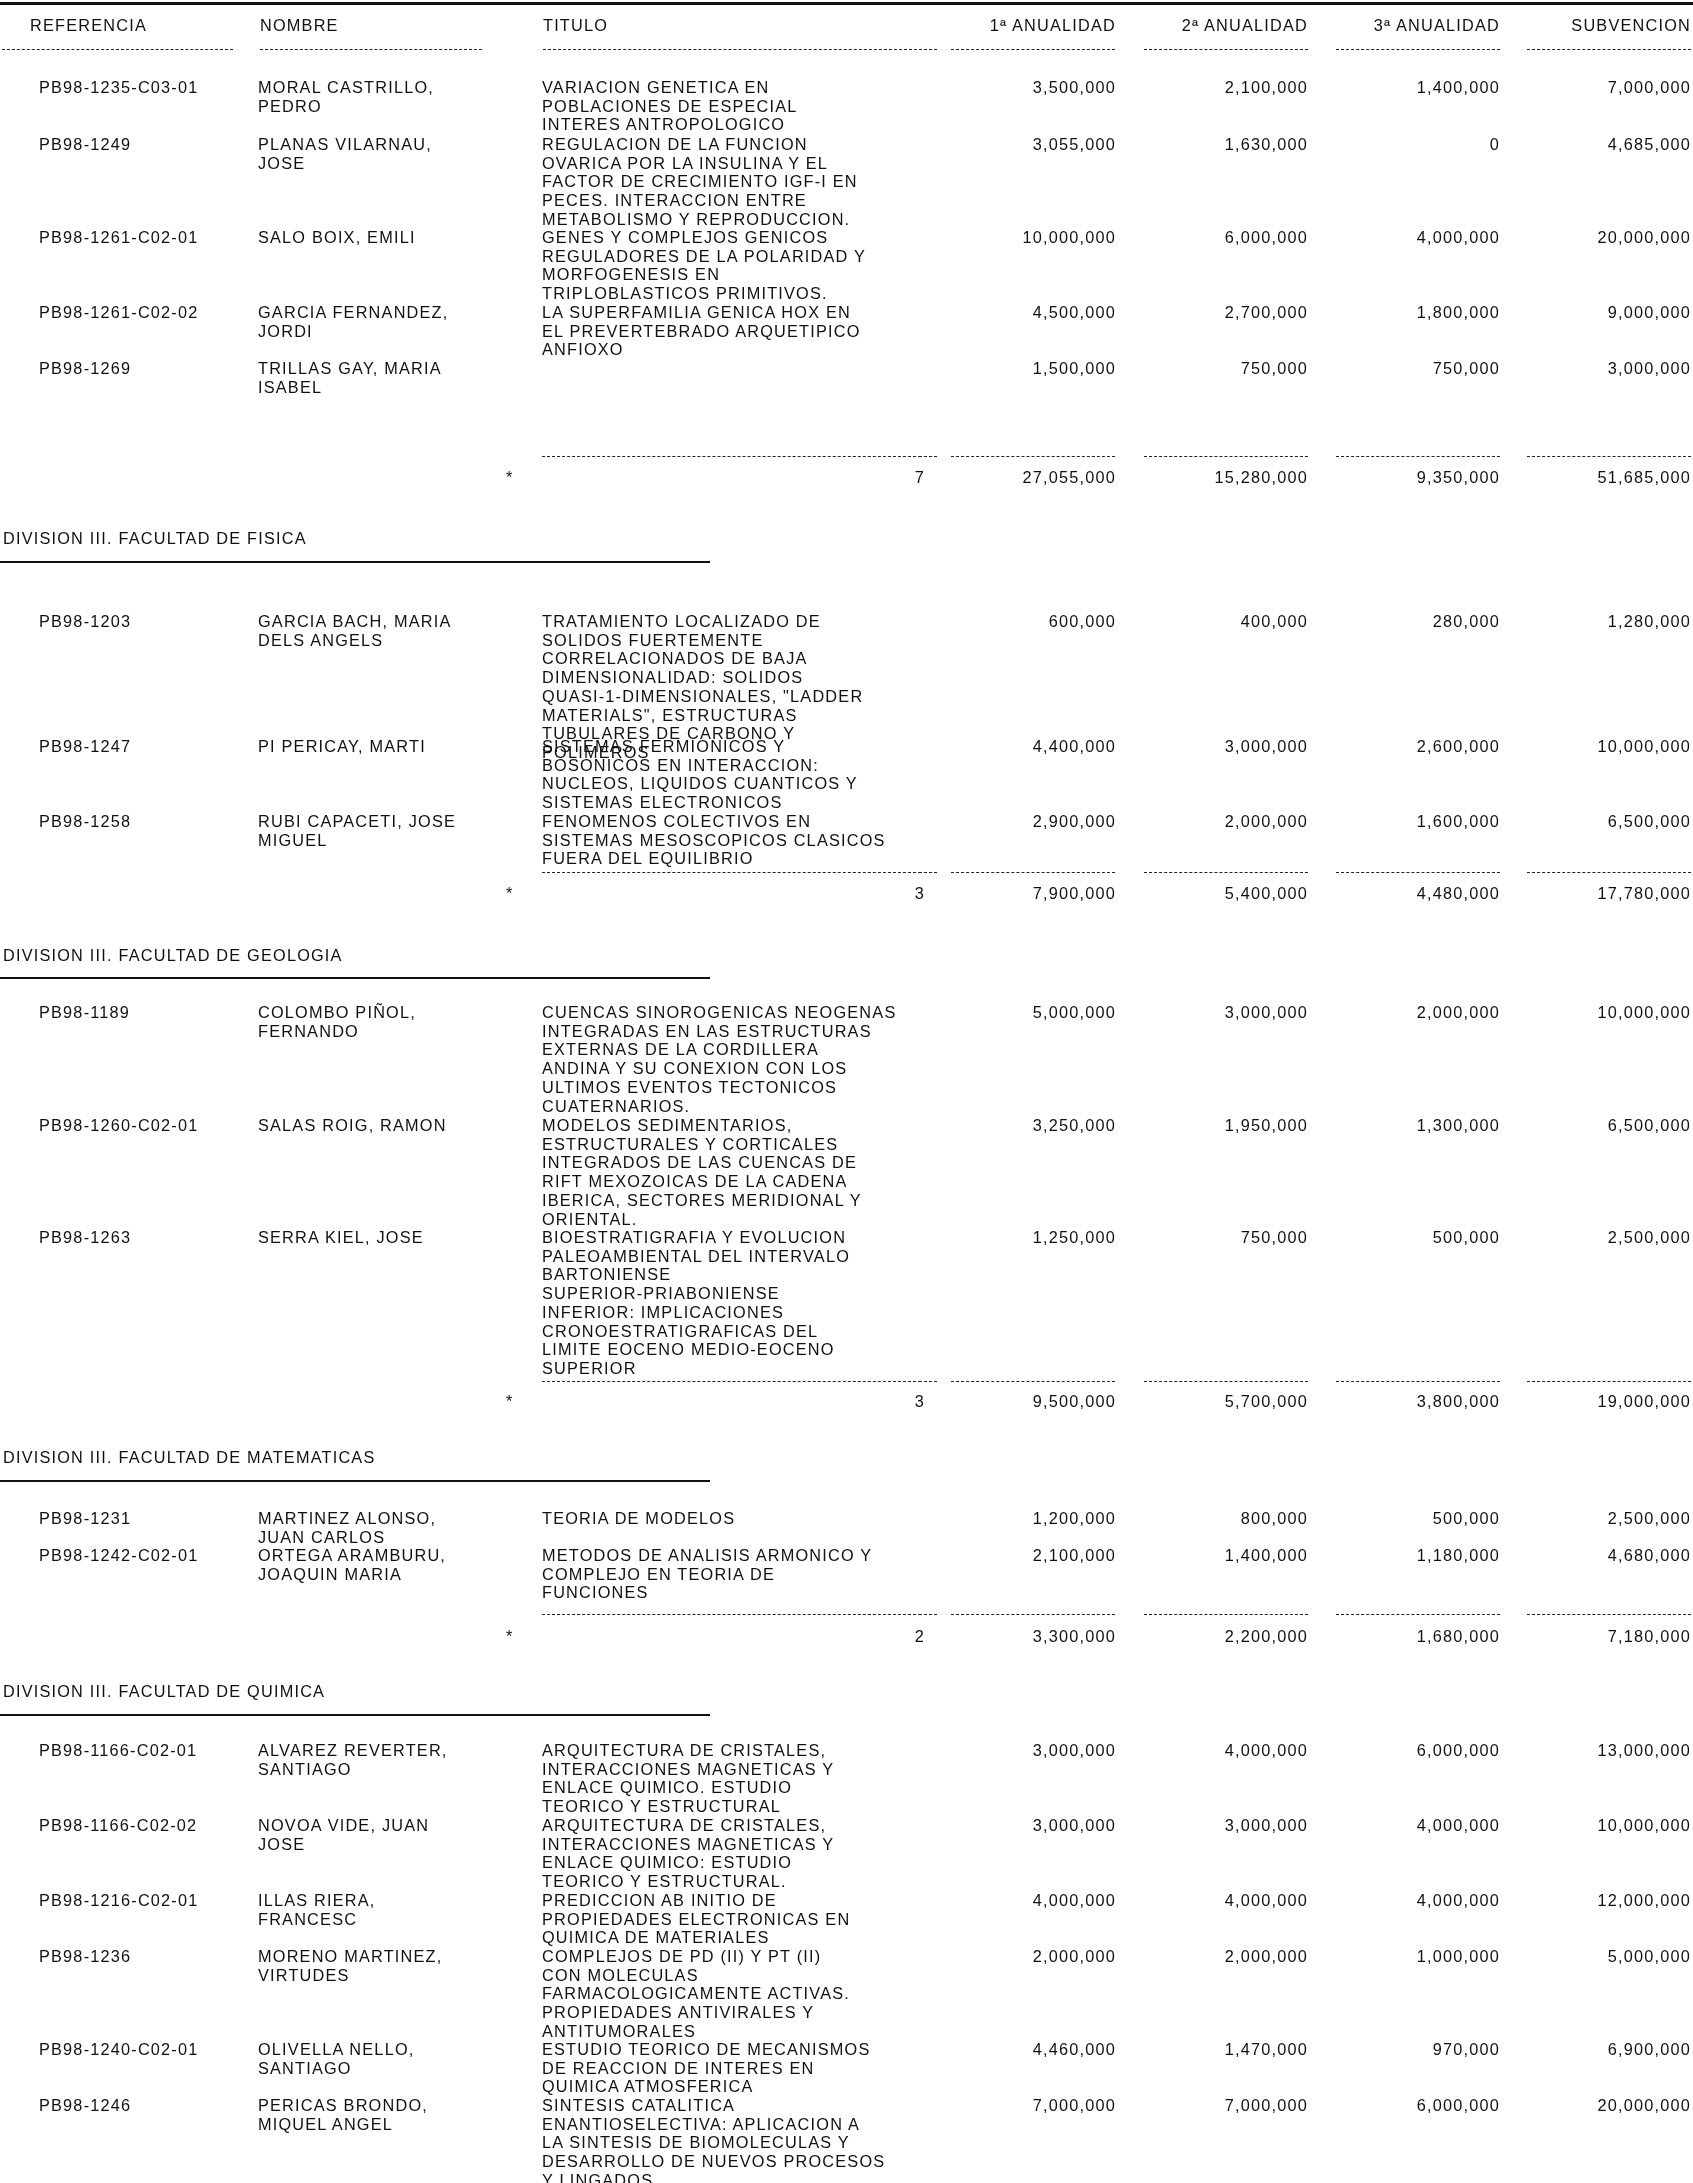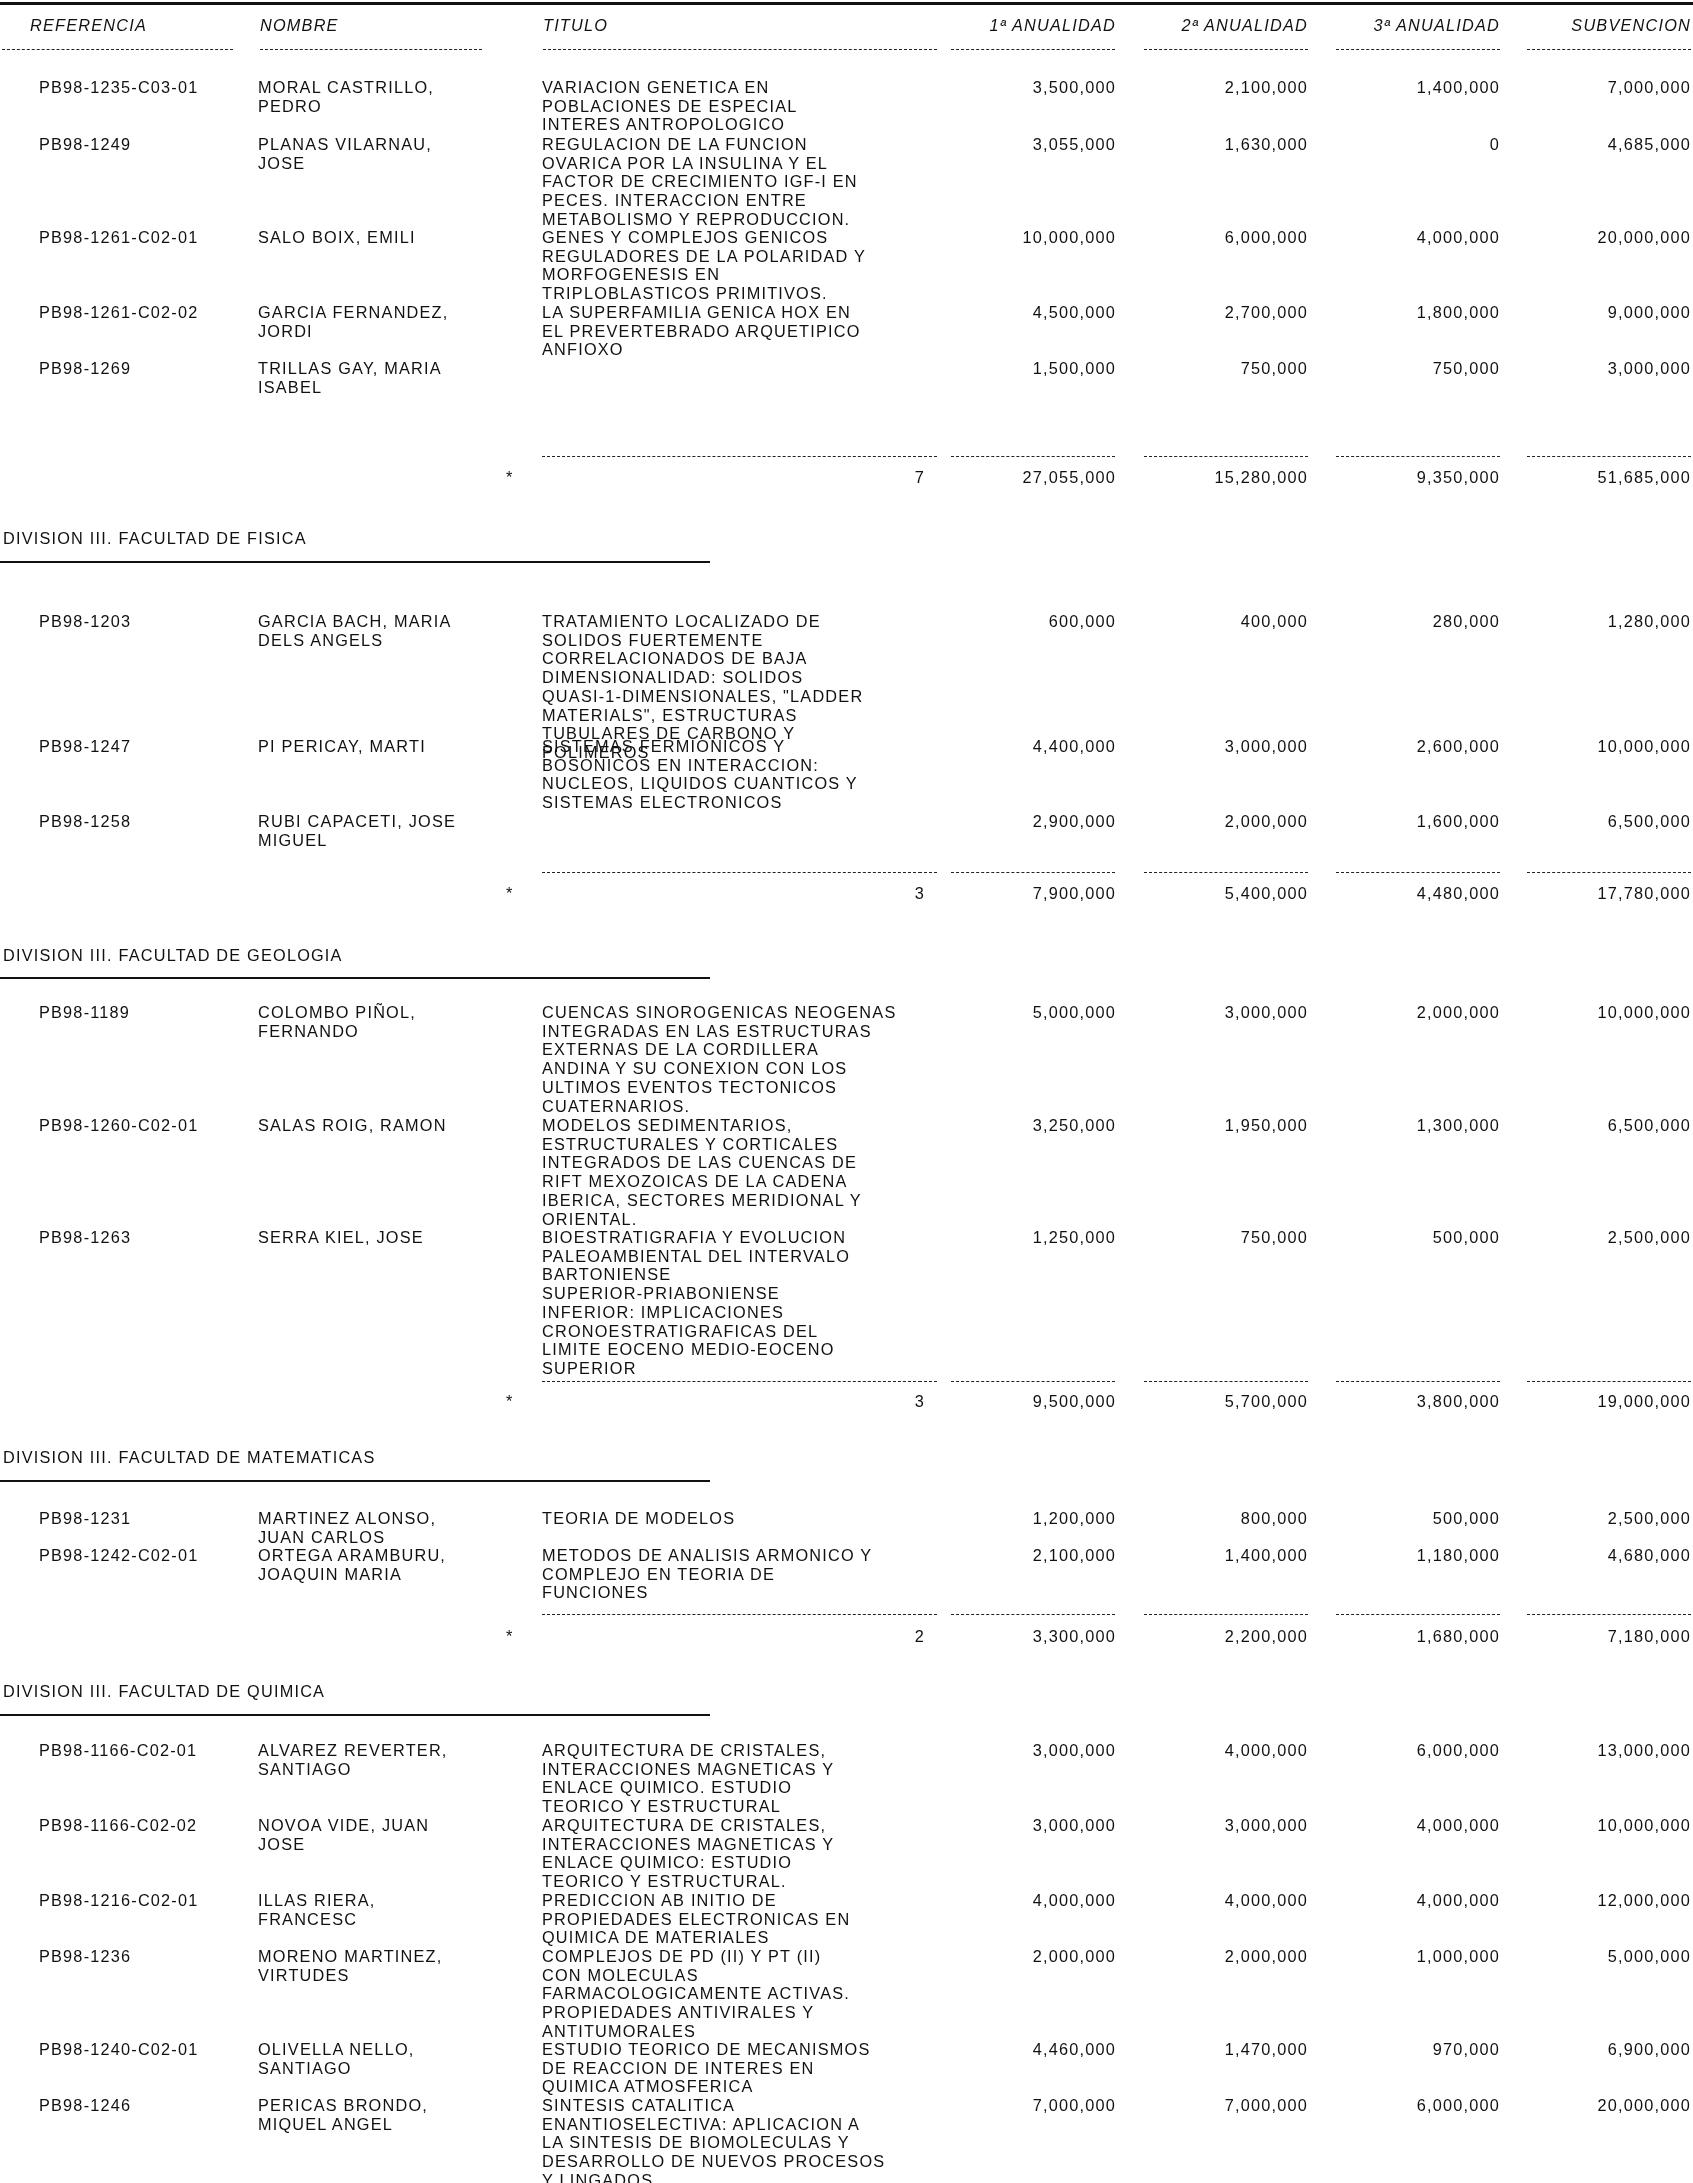--- a/index.html
+++ b/index.html
@@ -4,21 +4,21 @@
 <style>
   html, body { margin: 0; padding: 0; background: #ffffff; }
   body {
     width: 1693px; height: 2183px; position: relative; overflow: hidden;
     font-family: "Liberation Sans", sans-serif;
     color: #111;
     font-size: 16.3px;
     letter-spacing: 1.2px;
   }
   .topline { position: absolute; left: 0; top: 1.5px; width: 1693px; height: 3px; background: #111; }
-  .hdr { position: absolute; top: 16.3px; white-space: nowrap; font-style: italic; }
+  .hdr { position: absolute; top: 16.3px; white-space: nowrap; }
   .dash { position: absolute; height: 0; border-top: 1.5px dashed #222; }
   .col-ref { position: absolute; left: 28px; margin-left: 11px; }
   .col-name { position: absolute; left: 258px; }
   .col-title { position: absolute; left: 542px; }
   .num { position: absolute; text-align: right; white-space: nowrap; }
   .n1 { right: calc(1693px - 1116px); }
   .n2 { right: calc(1693px - 1308px); }
   .n3 { right: calc(1693px - 1500px); text-align: center; }
   .n4 { right: calc(1693px - 1691px); }
   .row { position: absolute; left: 0; width: 1693px; line-height: 18.7px; }
@@ -156,20 +156,23 @@
 SISTEMAS ELECTRONICOS</span>
         <span class="cell num n1">4,400,000</span>
         <span class="cell num n2">3,000,000</span>
         <span class="cell num n3">2,600,000</span>
         <span class="cell num n4">10,000,000</span>
       </div>
       <div class="row" style="top:812px;height:56px">
         <span class="cell col-ref">PB98-1258</span>
         <span class="cell col-name">RUBI CAPACETI, JOSE
 MIGUEL</span>
+        <span class="cell col-title">FENOMENOS COLECTIVOS EN
+SISTEMAS MESOSCOPICOS CLASICOS
+FUERA DEL EQUILIBRIO</span>
         <span class="cell num n1">2,900,000</span>
         <span class="cell num n2">2,000,000</span>
         <span class="cell num n3">1,600,000</span>
         <span class="cell num n4">6,500,000</span>
       </div>
       <div class="dash" style="left:542px;top:872px;width:379px"></div>
       <div class="dash" style="left:919px;top:872px;width:18px"></div>
       <div class="dash" style="left:951px;top:872px;width:164px"></div>
       <div class="dash" style="left:1144px;top:872px;width:164px"></div>
       <div class="dash" style="left:1336px;top:872px;width:164px"></div>

